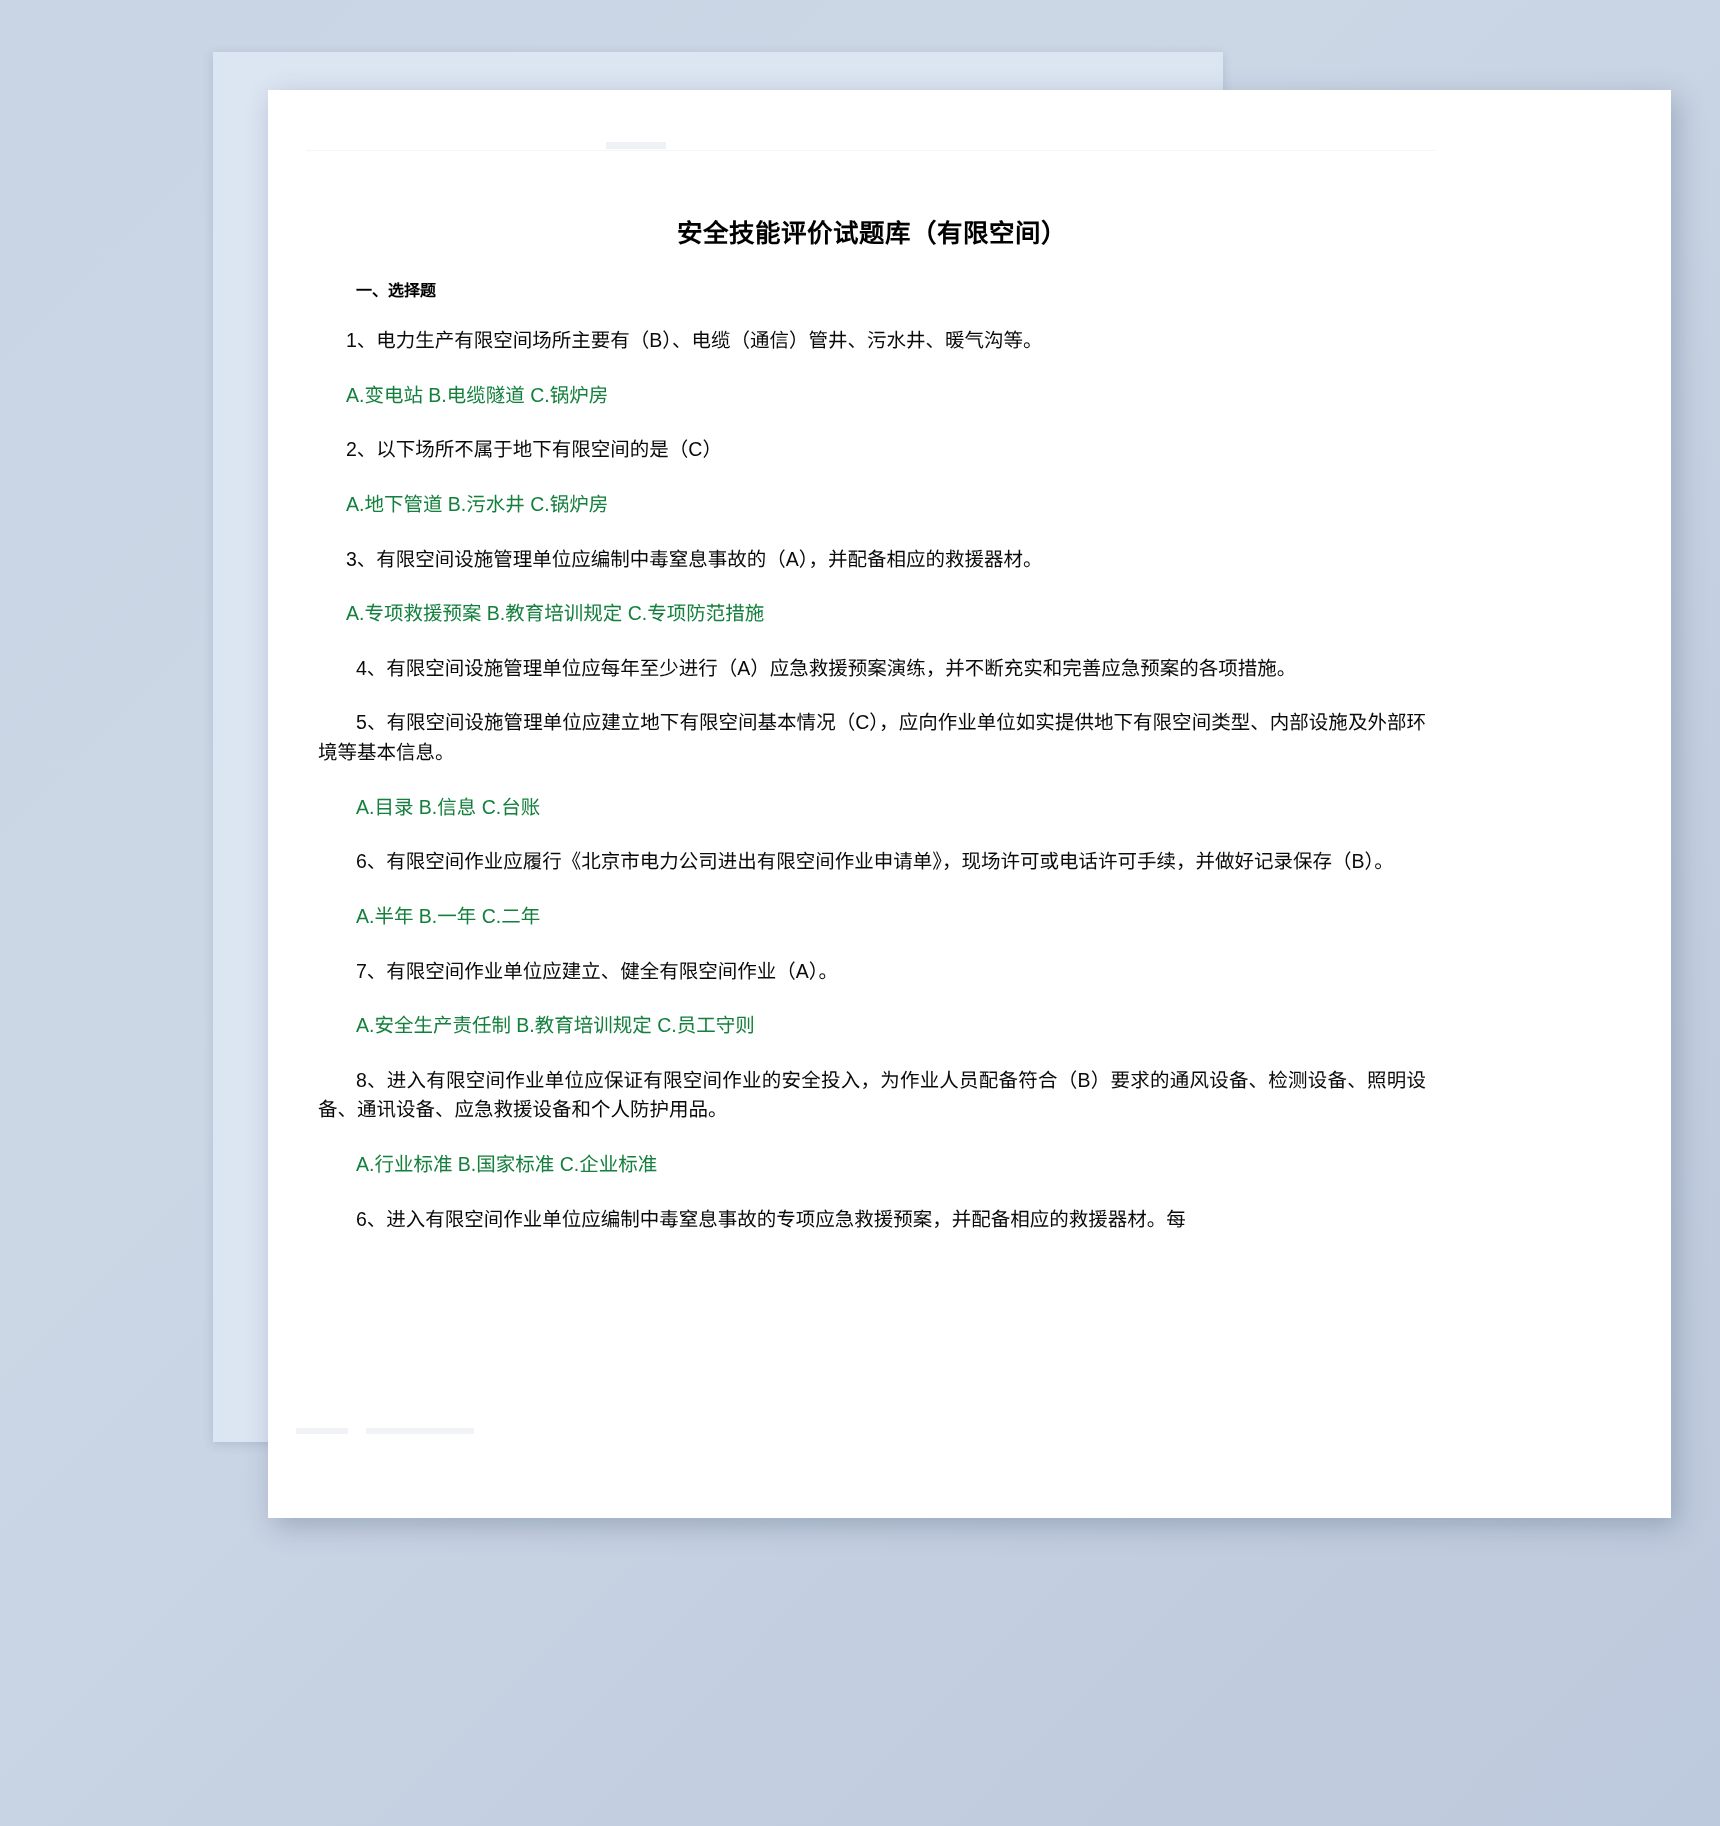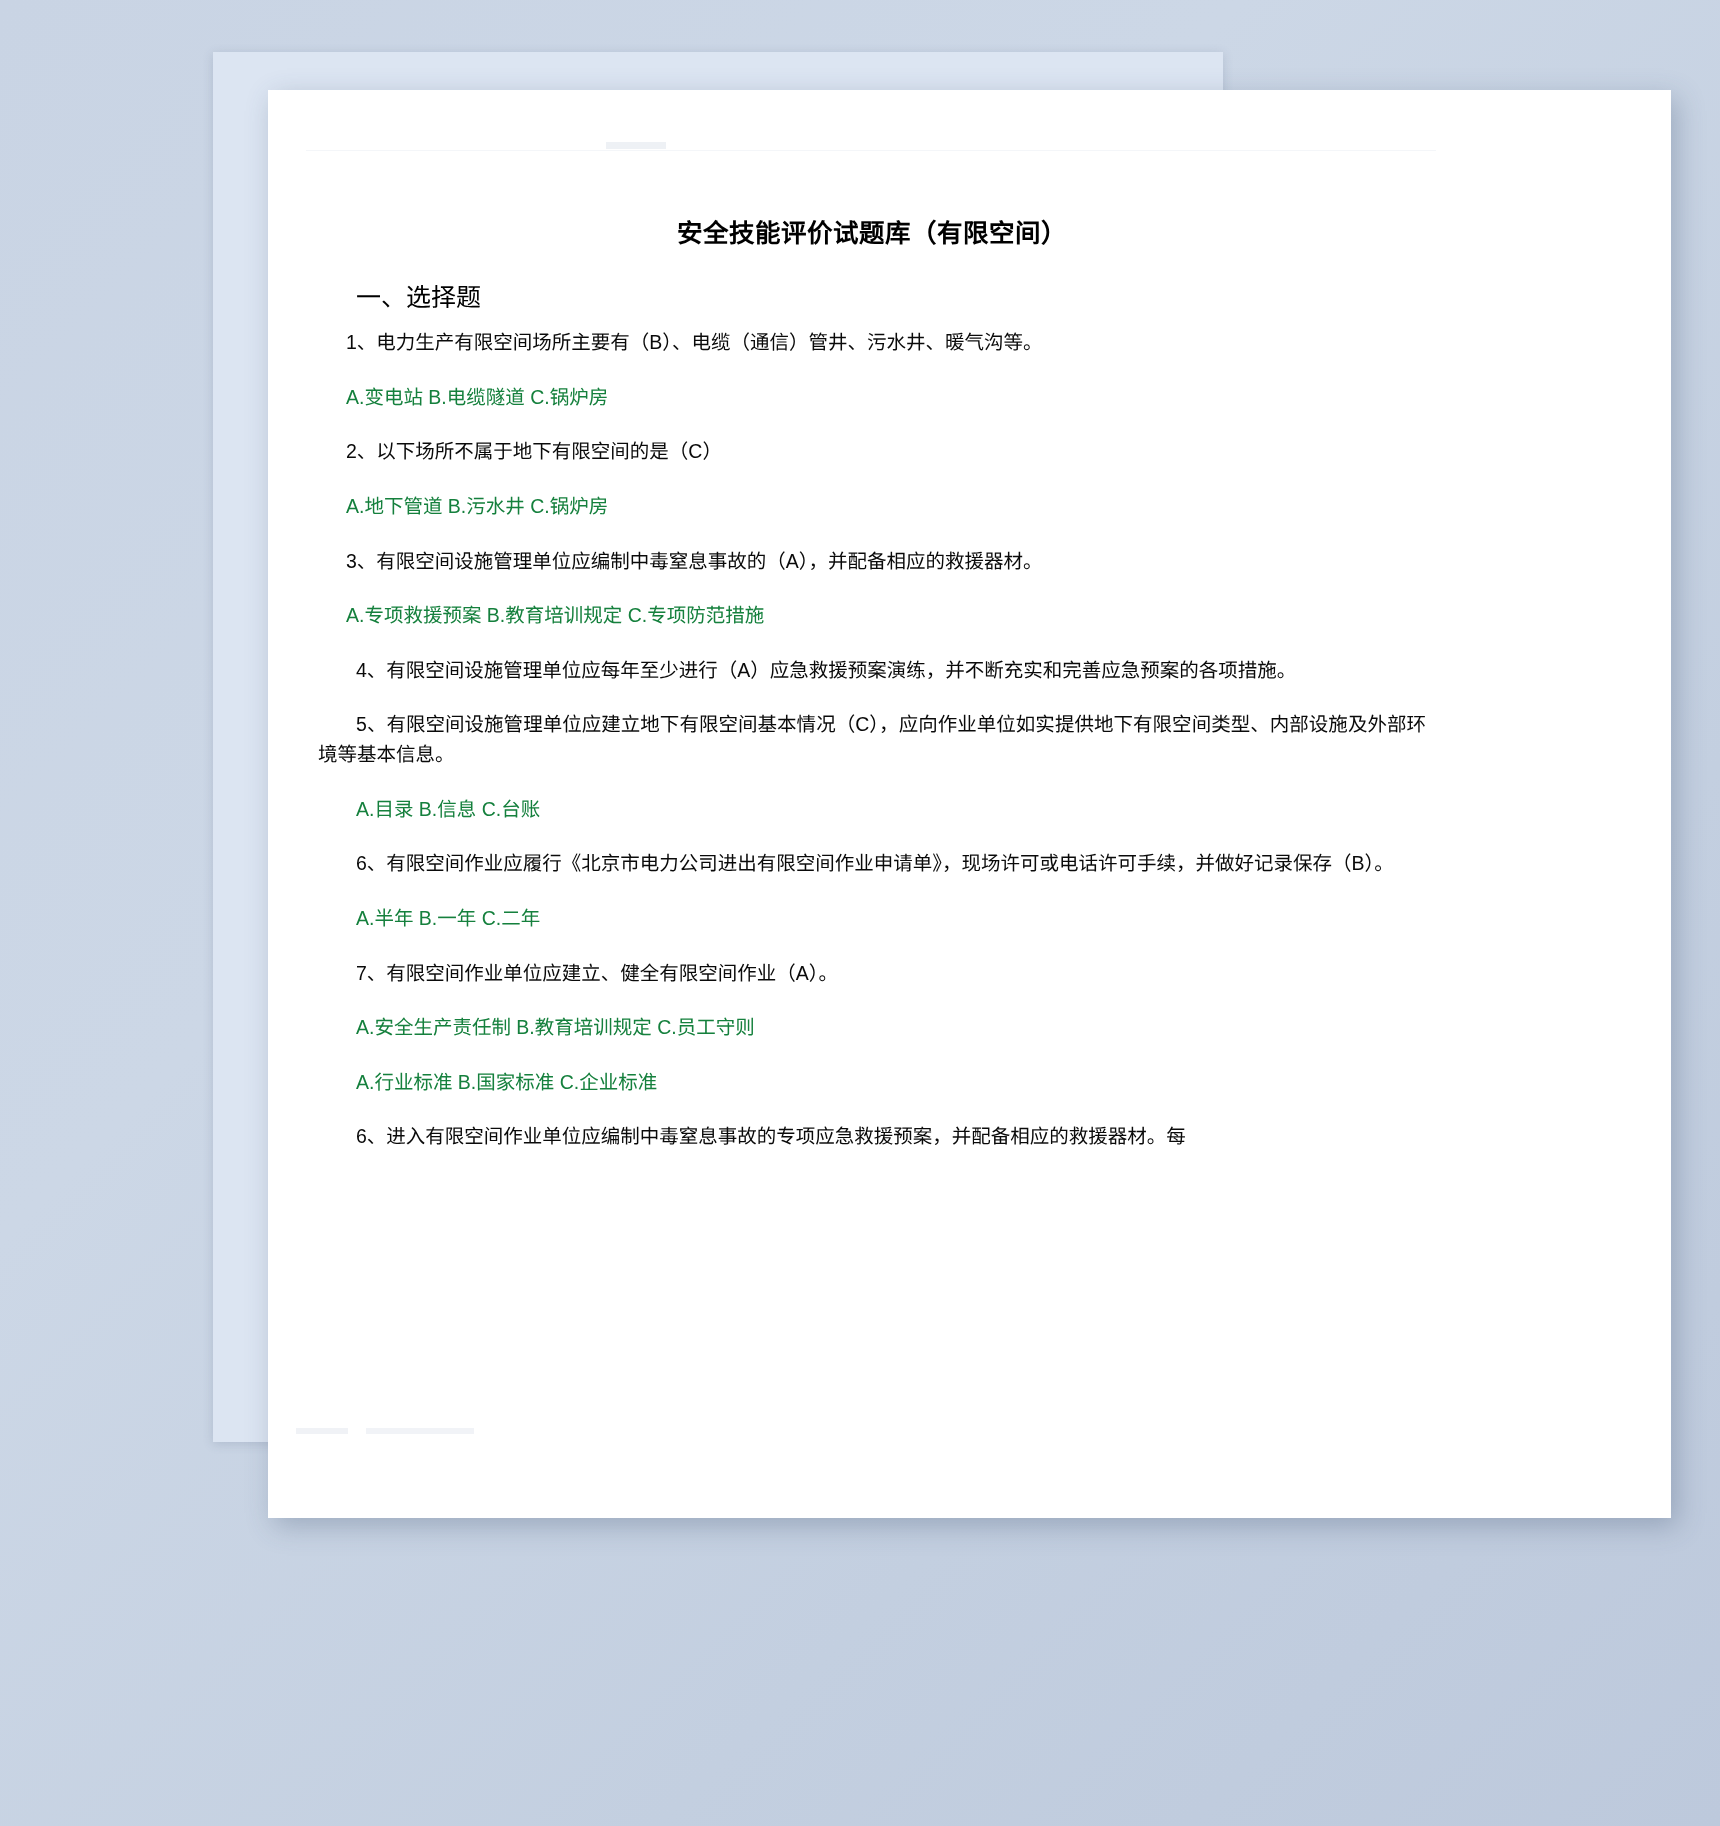--- a/index.html
+++ b/index.html
@@ -103,24 +103,24 @@
     text-align: center;
     font-size: 25.5px;
     font-weight: bold;
     color: #000000;
     letter-spacing: 0.5px;
     margin: 0 0 28px 0;
     font-family: "Liberation Sans", "DejaVu Sans", sans-serif;
   }
 
   .section-heading {
-    font-size: 25px;
-    font-weight: normal;
+    font-size: 16px;
+    font-weight: bold;
     color: #000;
-    margin: 0 0 15px 0;
+    margin: 0 0 25px 0;
     text-indent: 38px;
   }
 
   p.q {
     font-size: 19.5px;
     line-height: 1.52;
     color: #0a0a0a;
     margin: 0 0 25px 0;
     text-indent: 38px;
     text-align: justify;
@@ -167,20 +167,21 @@
           <p class="opt narrow-indent">A.地下管道 B.污水井 C.锅炉房</p>
           <p class="q narrow-indent">3、有限空间设施管理单位应编制中毒窒息事故的（A），并配备相应的救援器材。</p>
           <p class="opt narrow-indent">A.专项救援预案 B.教育培训规定 C.专项防范措施</p>
           <p class="q">4、有限空间设施管理单位应每年至少进行（A）应急救援预案演练，并不断充实和完善应急预案的各项措施。</p>
           <p class="q">5、有限空间设施管理单位应建立地下有限空间基本情况（C），应向作业单位如实提供地下有限空间类型、内部设施及外部环境等基本信息。</p>
           <p class="opt">A.目录 B.信息 C.台账</p>
           <p class="q">6、有限空间作业应履行《北京市电力公司进出有限空间作业申请单》，现场许可或电话许可手续，并做好记录保存（B）。</p>
           <p class="opt">A.半年 B.一年 C.二年</p>
           <p class="q">7、有限空间作业单位应建立、健全有限空间作业（A）。</p>
           <p class="opt">A.安全生产责任制 B.教育培训规定 C.员工守则</p>
+          <p class="q">8、进入有限空间作业单位应保证有限空间作业的安全投入，为作业人员配备符合（B）要求的通风设备、检测设备、照明设备、通讯设备、应急救援设备和个人防护用品。</p>
           <p class="opt">A.行业标准 B.国家标准 C.企业标准</p>
           <p class="q last">6、进入有限空间作业单位应编制中毒窒息事故的专项应急救援预案，并配备相应的救援器材。每</p>
         </div>
     </div>
 
     <div class="footer-mark-1"></div>
     <div class="footer-mark-2"></div>
   </div>
 </div>
 

